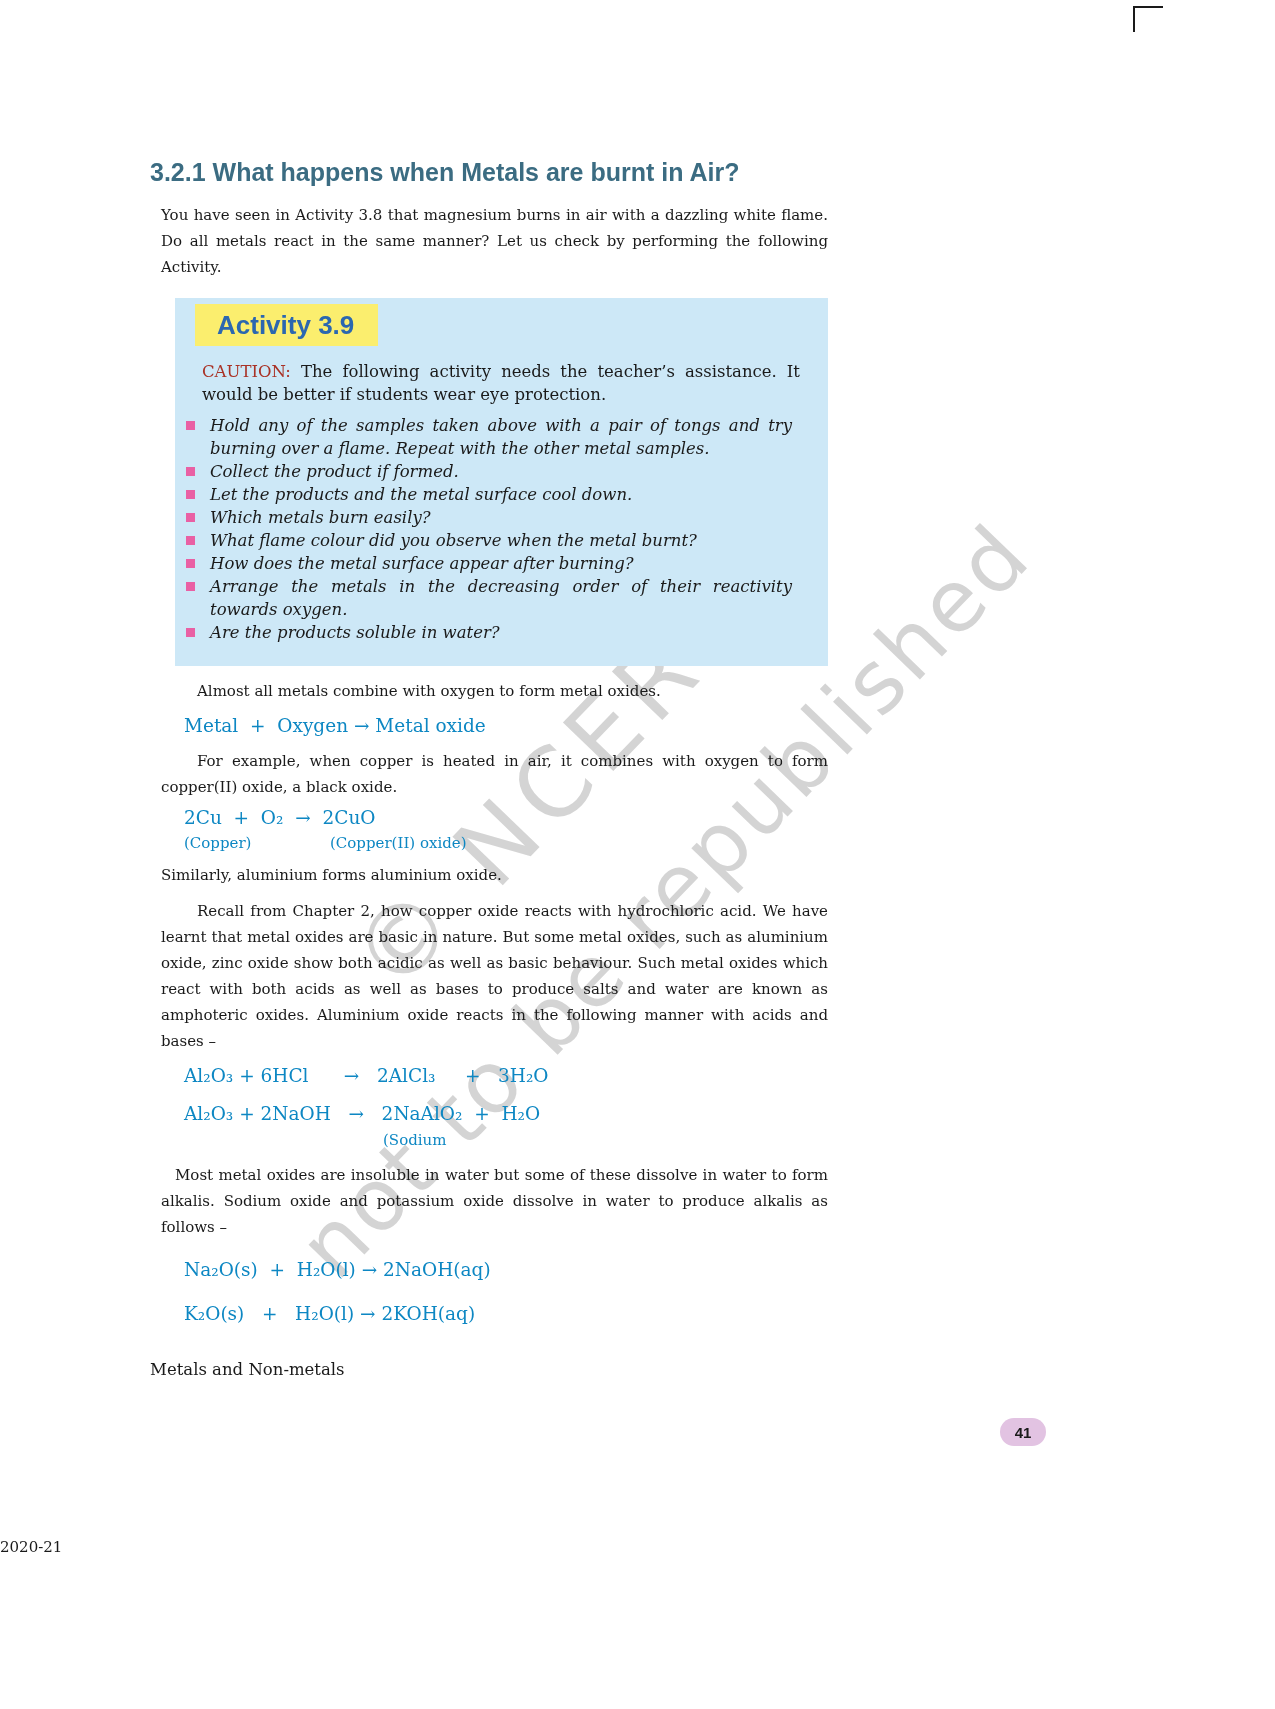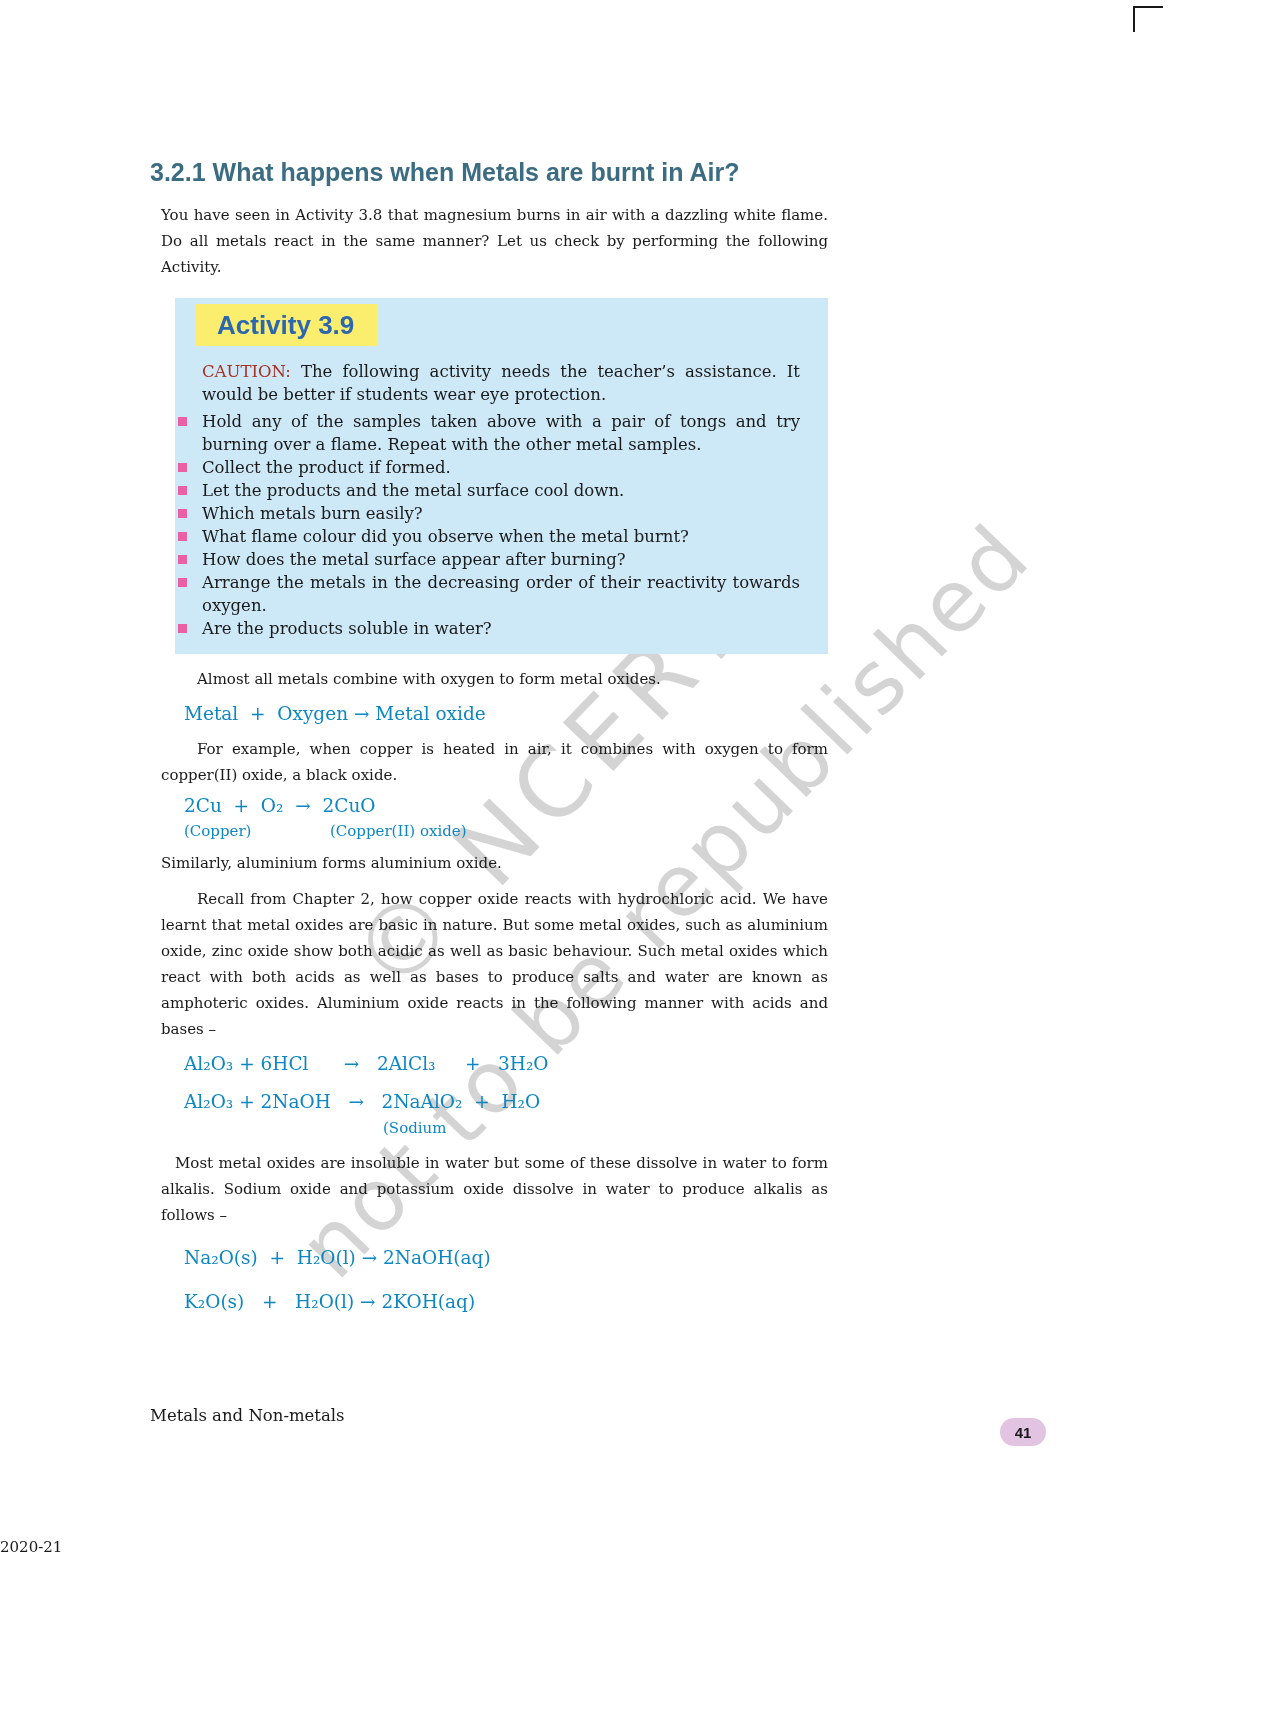--- a/index.html
+++ b/index.html
@@ -87,21 +87,21 @@
     padding: 0 24px 0 22px;
     margin-left: -7px;
   }
   .caution-p {
     font-size: 16.5px;
     line-height: 23px;
     text-align: justify;
     margin: 14px 0 4px 0;
   }
   .caution-label { color: var(--caution-red, #a93226); }
-  .bullets { list-style: none; margin: 0; padding: 0; }
+  .bullets { list-style: none; margin: 8px; padding: 0; font-style: italic; }
   .bullet-item {
     position: relative;
     font-size: 16.5px;
     line-height: 23px;
     text-align: justify;
     margin: 0;
   }
   .bullet-sq {
     position: absolute;
     left: -24px;
@@ -131,21 +131,21 @@
   .eq-sublabels { margin-left: 199px; }
   .eq-sublabels div { line-height: 24px; }
   .mb10 { margin-bottom: 10px; }
   .mb12 { margin-bottom: 12px; }
   .mb16 { margin-bottom: 16px; }
 
   
   .footer-chapter {
     position: absolute;
     left: 150px;
-    top: 1406px;
+    top: 1360px;
     font-size: 16.5px;
     z-index: 1;
   }
   .page-badge {
     position: absolute;
     left: 1000px;
     top: 1402px;
     width: 46px;
     height: 28px;
     border-radius: 14px;

